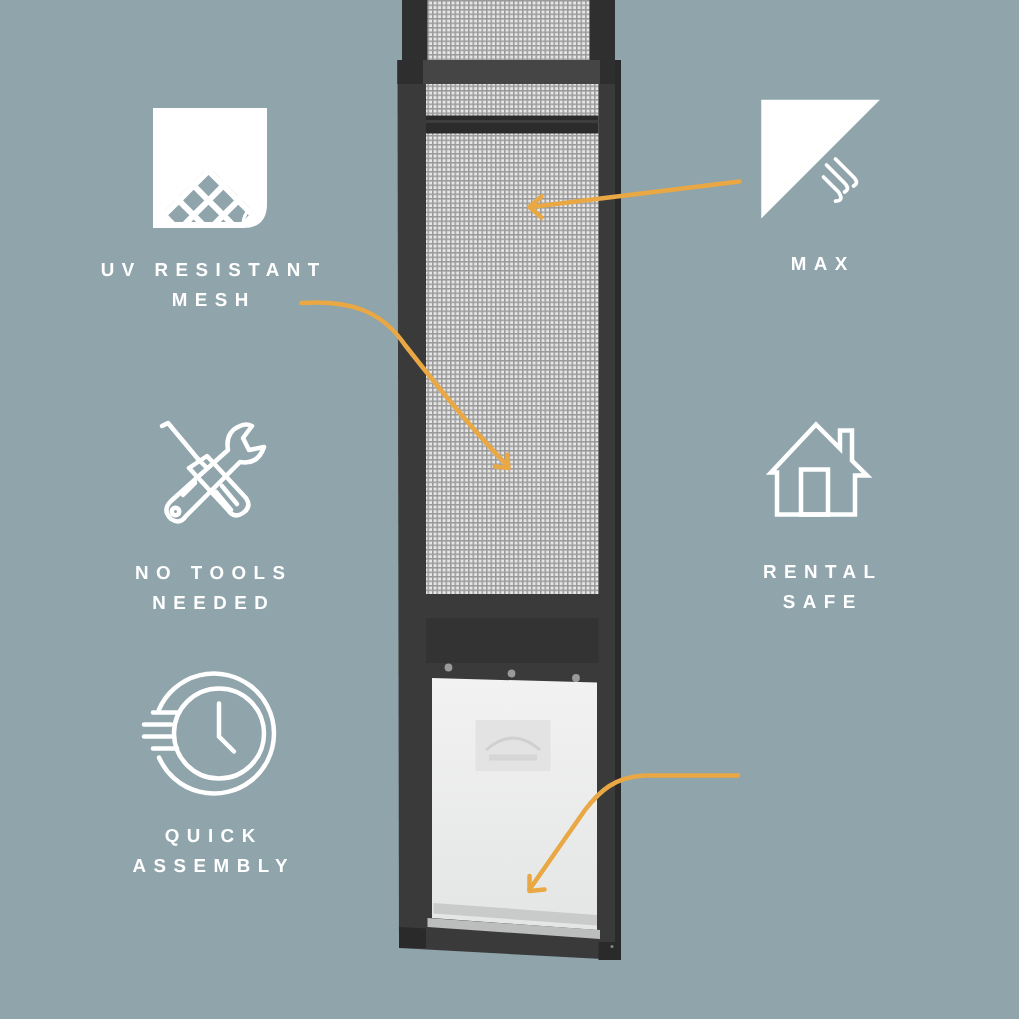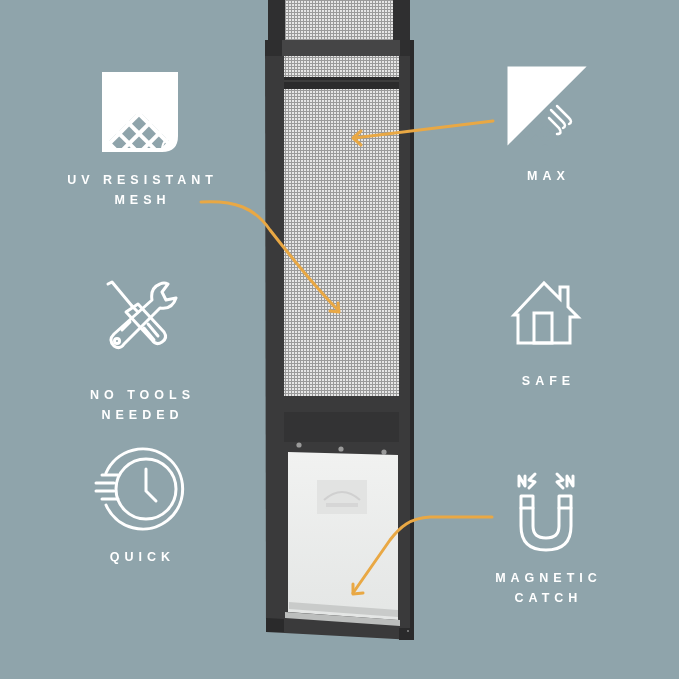--- a/index.html
+++ b/index.html
@@ -163,40 +163,41 @@
         <path d="M30,26 L36,32"></path>
         <path d="M36,24 L62,52 Q66,58 60,62 Q54,66 50,60 L24,32 Z"></path>
         <path d="M46,44 L56,56"></path>
         <path d="M42,48 L52,60"></path>
 
         <path d="M58,4 Q48,8 50,20 L12,54 Q6,60 12,66 Q18,70 22,64 L58,28 Q70,30 74,18 L64,20 L60,12 L66,4 Q62,2 58,4 Z"></path>
         <circle cx="15" cy="61" r="2.5"></circle>
         <path d="M20,50 L28,42"></path>
       </g>
     </svg>
-    <div style="margin-top:33px;">
+    <div style="margin-top:20px;">
       <div class="label">NO TOOLS</div>
       <div class="label">NEEDED</div>
     </div>
   </div>
 
   <div class="feature" style="left:30px;top:447px;">
     <svg style="margin:0 auto;" width="96" height="84" viewBox="0 0 96 84">
       <g fill="none" stroke="#ffffff" stroke-width="3" stroke-linecap="round">
         <path d="M14,26 A40,40 0 1 1 14,58"></path>
         <circle cx="54" cy="42" r="30"></circle>
         <path d="M54,22 L54,44 L64,54"></path>
         <path d="M10,28 L26,28"></path>
         <path d="M4,36 L22,36"></path>
         <path d="M4,44 L22,44"></path>
         <path d="M10,52 L26,52"></path>
       </g>
     </svg>
     <div style="margin-top:16px;">
       <div class="label">QUICK</div>
+      <div class="label">ASSEMBLY</div>
     </div>
   </div>
 
   <div class="feature" style="left:436px;top:64px;">
     <svg style="margin:0 auto;" width="82" height="82" viewBox="0 0 82 82">
       <defs>
         <clipPath id="triclip">
             <polygon points="4,4 78,4 4,78"></polygon>
           </clipPath>
       </defs>
@@ -267,36 +268,19 @@
   </div>
 
   <div class="feature" style="left:436px;top:275px;">
     <svg style="margin:0 auto;" width="72" height="72" viewBox="0 0 72 72">
       <g fill="none" stroke="#ffffff" stroke-width="3" stroke-linejoin="miter">
         <path d="M4,40 L34,8 L50,24 L50,12 L58,12 L58,32 L68,42 L60,42 L60,68 L8,68 L8,40 Z"></path>
         <rect x="24" y="38" width="18" height="30"></rect>
       </g>
     </svg>
     <div style="margin-top:24px;">
+      <div class="label">RENTAL</div>
       <div class="label">SAFE</div>
     </div>
   </div>
 
-  <div class="feature" style="left:436px;top:468px;">
-    <svg style="margin:0 auto;" width="66" height="84" viewBox="0 0 66 84">
-      <g fill="none" stroke="#ffffff" stroke-width="3" stroke-linejoin="round" stroke-linecap="round">
-        <path d="M8,28 L20,28 L20,58 Q20,70 33,70 Q46,70 46,58 L46,28 L58,28 L58,58 Q58,82 33,82 Q8,82 8,58 Z"></path>
-        <path d="M8,40 L20,40"></path>
-        <path d="M46,40 L58,40"></path>
-
-        <path d="M6,18 L6,8 L12,18 L12,8"></path>
-        <path d="M22,6 L16,12 L22,14 L16,20"></path>
-        <path d="M44,6 L50,12 L44,14 L50,20"></path>
-        <path d="M54,18 L54,8 L60,18 L60,8"></path>
-      </g>
-    </svg>
-    <div style="margin-top:16px;">
-      <div class="label">MAGNETIC</div>
-      <div class="label">CATCH</div>
-    </div>
-  </div>
 
 </div>
 
 </body></html>

